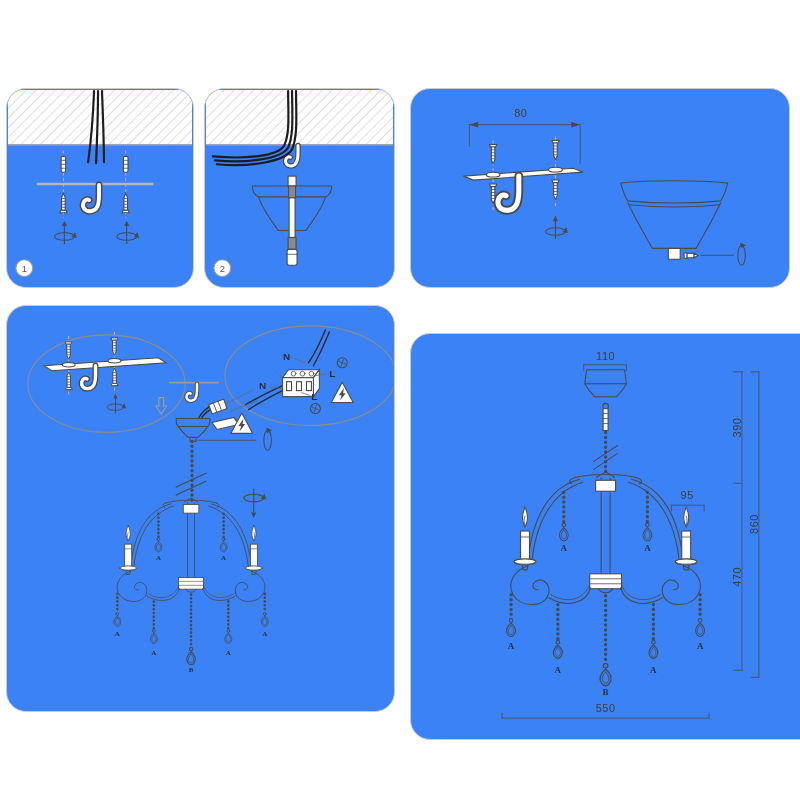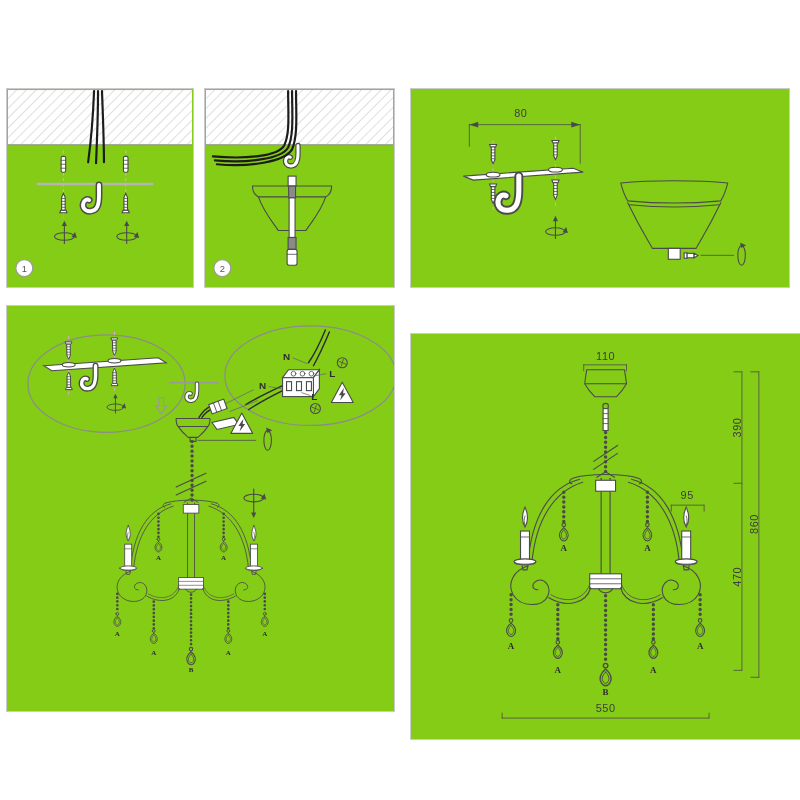--- a/index.html
+++ b/index.html
@@ -1,17 +1,17 @@
 <!DOCTYPE html>
 <html><head>
 <meta charset="utf-8">
 <style>
   html,body{margin:0;padding:0;background:#ffffff;}
   body{width:800px;height:800px;position:relative;font-family:"Liberation Sans",sans-serif;}
-  .panel{position:absolute;border:1.3px solid #cbcbcb;border-radius:0;overflow:hidden;background:#84cc16;box-sizing:border-box;}
+  .panel{position:absolute;border:1.3px solid #cbcbcb;border-radius:20px;overflow:hidden;background:#3b82f6;box-sizing:border-box;}
   #p1{left:6px;top:88px;width:188px;height:200px;}
   #p2{left:204px;top:88px;width:191px;height:200px;}
   #p3{left:410px;top:88px;width:380px;height:200px;}
   #p4{left:6px;top:305px;width:389px;height:407px;}
   #p5{left:410px;top:305px;width:433px;height:407px;margin-top:28px;}
   .panel svg{display:block;width:100%;height:100%;}
   .s{stroke:#4a4a4a;stroke-width:1.1;fill:none;stroke-linecap:round;}
   .sw{stroke:#4a4a4a;stroke-width:1.1;fill:#ffffff;stroke-linecap:round;}
   .sd{stroke:#4a4a4a;stroke-width:1.1;fill:#8a8a8a;}
   .thin{stroke-width:0.8;}

